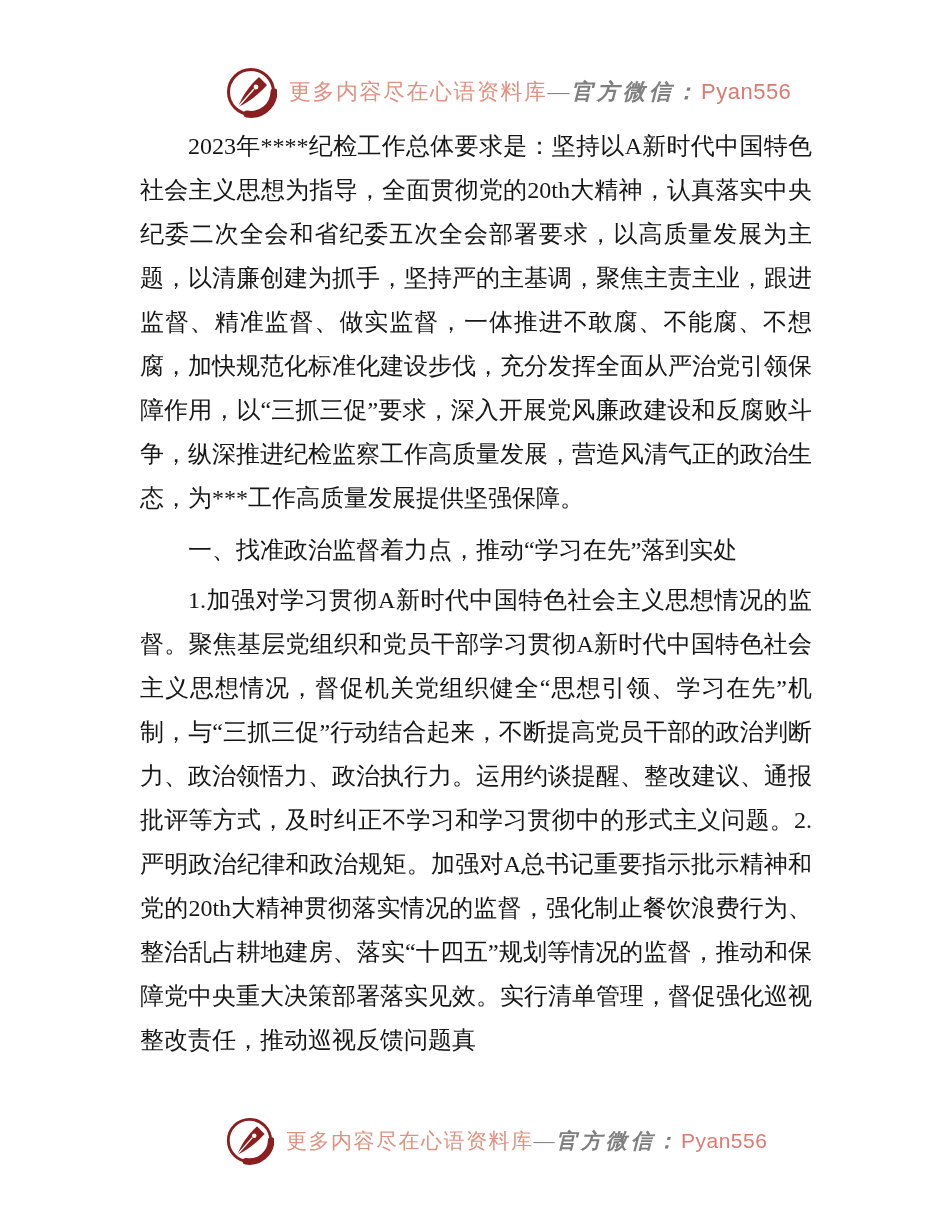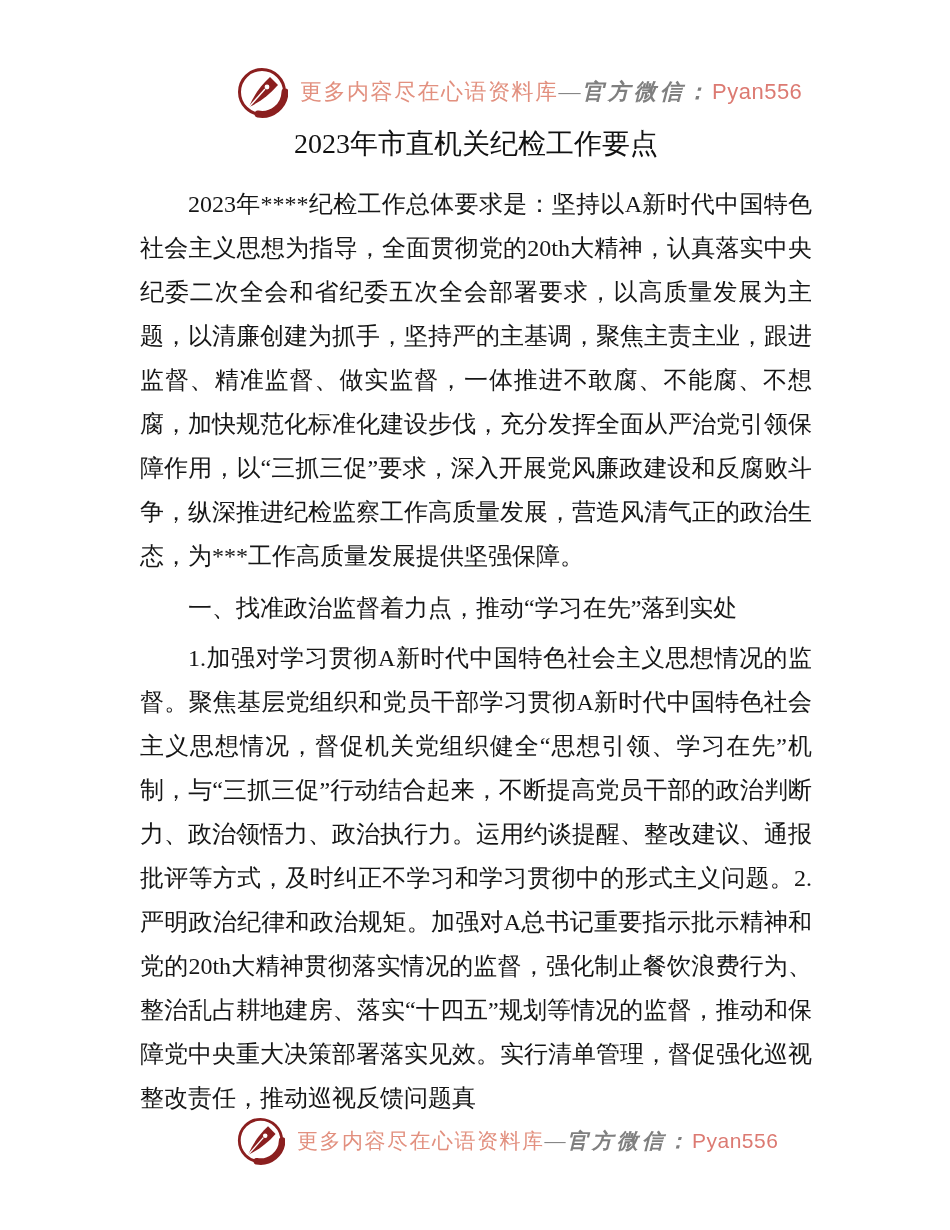--- a/index.html
+++ b/index.html
@@ -8,21 +8,21 @@
     width: 950px;
     height: 1230px;
     background: #ffffff;
     overflow: hidden;
     font-family: "Liberation Serif", "DejaVu Serif", serif;
   }
 
   
   .watermark {
     position: absolute;
-    left: 236px;
+    left: 225px;
     display: flex;
     align-items: center;
     gap: 12px;
     white-space: nowrap;
   }
   .watermark.header { top: 66px; }
   .watermark.footer { top: 1116px; }
   .wm-logo { width: 52px; height: 52px; flex: 0 0 auto; }
   .watermark.footer .wm-logo { width: 49px; height: 49px; }
   .wm-text { font-size: 22px; letter-spacing: 1.5px; }
@@ -78,21 +78,20 @@
       <circle cx="26" cy="26" r="22.5" fill="none" stroke="#8b1f1f" stroke-width="3"></circle>
       <path d="M49 26 a23 23 0 0 1 -27 22" stroke="#8b1f1f" stroke-width="7" fill="none" stroke-linecap="round"></path>
       <path d="M13 41 C17 31 24 20 34 11 L42 19 C33 29 24 36 13 41 Z" fill="#8b1f1f"></path>
       <circle cx="31" cy="21" r="2.4" fill="#ffffff"></circle>
       <path d="M13 41 L29 23" stroke="#ffffff" stroke-width="1.4" fill="none"></path>
     </svg>
     <span class="wm-text"><span class="wm-brand">更多内容尽在心语资料库</span><span class="wm-sep">—</span><span class="wm-label">官方微信：</span><span class="wm-value">Pyan556</span></span>
   </div>
 
   <div class="content">
-    <h1 class="doc-title">2023年市直机关纪检工作要点</h1>
     <p class="para body">2023年****纪检工作总体要求是：坚持以A新时代中国特色社会主义思想为指导，全面贯彻党的20th大精神，认真落实中央纪委二次全会和省纪委五次全会部署要求，以高质量发展为主题，以清廉创建为抓手，坚持严的主基调，聚焦主责主业，跟进监督、精准监督、做实监督，一体推进不敢腐、不能腐、不想腐，加快规范化标准化建设步伐，充分发挥全面从严治党引领保障作用，以“三抓三促”要求，深入开展党风廉政建设和反腐败斗争，纵深推进纪检监察工作高质量发展，营造风清气正的政治生态，为***工作高质量发展提供坚强保障。</p>
     <p class="para heading">一、找准政治监督着力点，推动“学习在先”落到实处</p>
     <p class="para body">1.加强对学习贯彻A新时代中国特色社会主义思想情况的监督。聚焦基层党组织和党员干部学习贯彻A新时代中国特色社会主义思想情况，督促机关党组织健全“思想引领、学习在先”机制，与“三抓三促”行动结合起来，不断提高党员干部的政治判断力、政治领悟力、政治执行力。运用约谈提醒、整改建议、通报批评等方式，及时纠正不学习和学习贯彻中的形式主义问题。2.严明政治纪律和政治规矩。加强对A总书记重要指示批示精神和党的20th大精神贯彻落实情况的监督，强化制止餐饮浪费行为、整治乱占耕地建房、落实“十四五”规划等情况的监督，推动和保障党中央重大决策部署落实见效。实行清单管理，督促强化巡视整改责任，推动巡视反馈问题真</p>
   </div>
 
   <div class="watermark footer">
     <svg class="wm-logo" viewBox="0 0 52 52">
       <circle cx="26" cy="26" r="22.5" fill="none" stroke="#8b1f1f" stroke-width="3"></circle>
       <path d="M49 26 a23 23 0 0 1 -27 22" stroke="#8b1f1f" stroke-width="7" fill="none" stroke-linecap="round"></path>
       <path d="M13 41 C17 31 24 20 34 11 L42 19 C33 29 24 36 13 41 Z" fill="#8b1f1f"></path>

